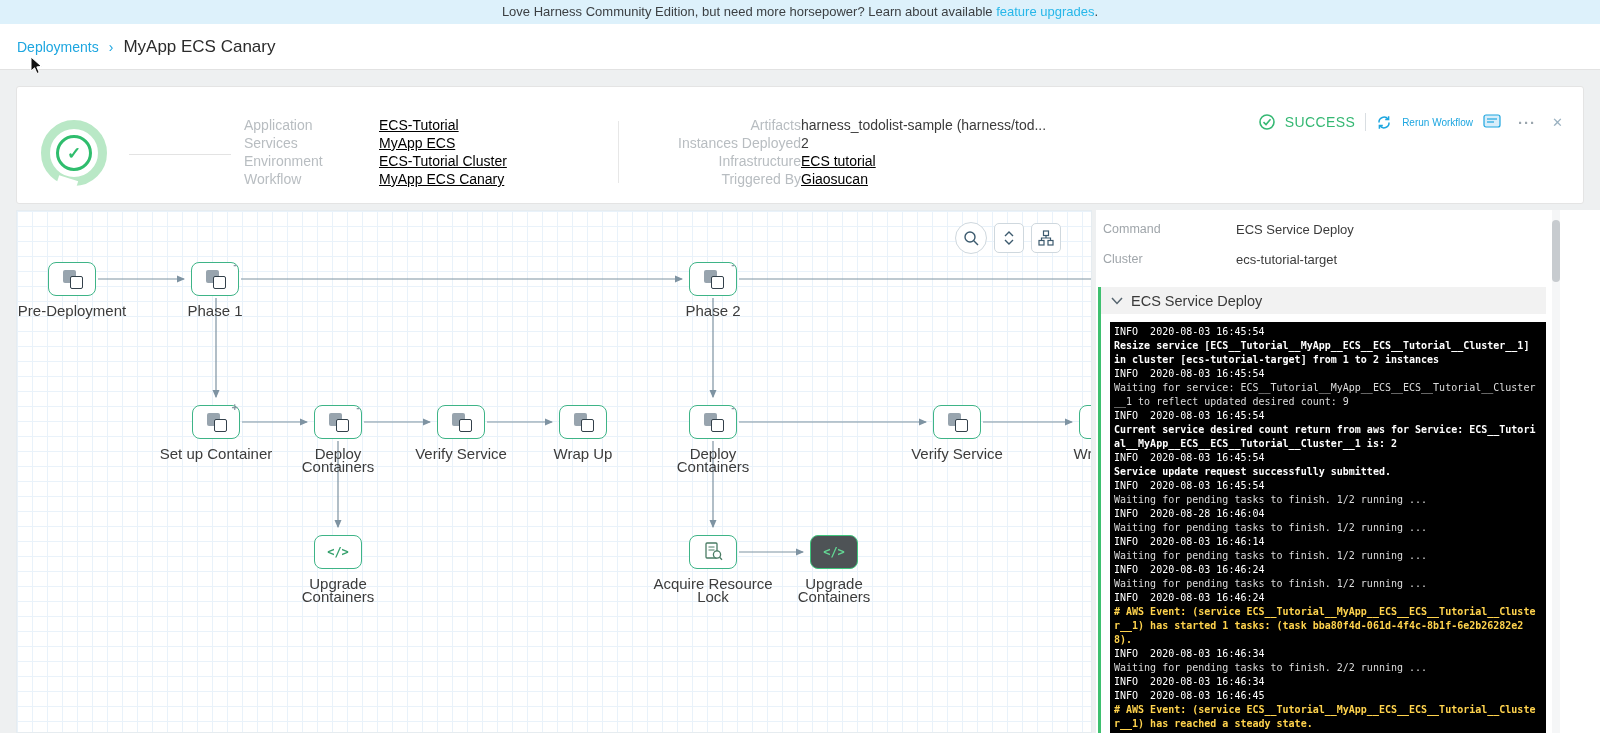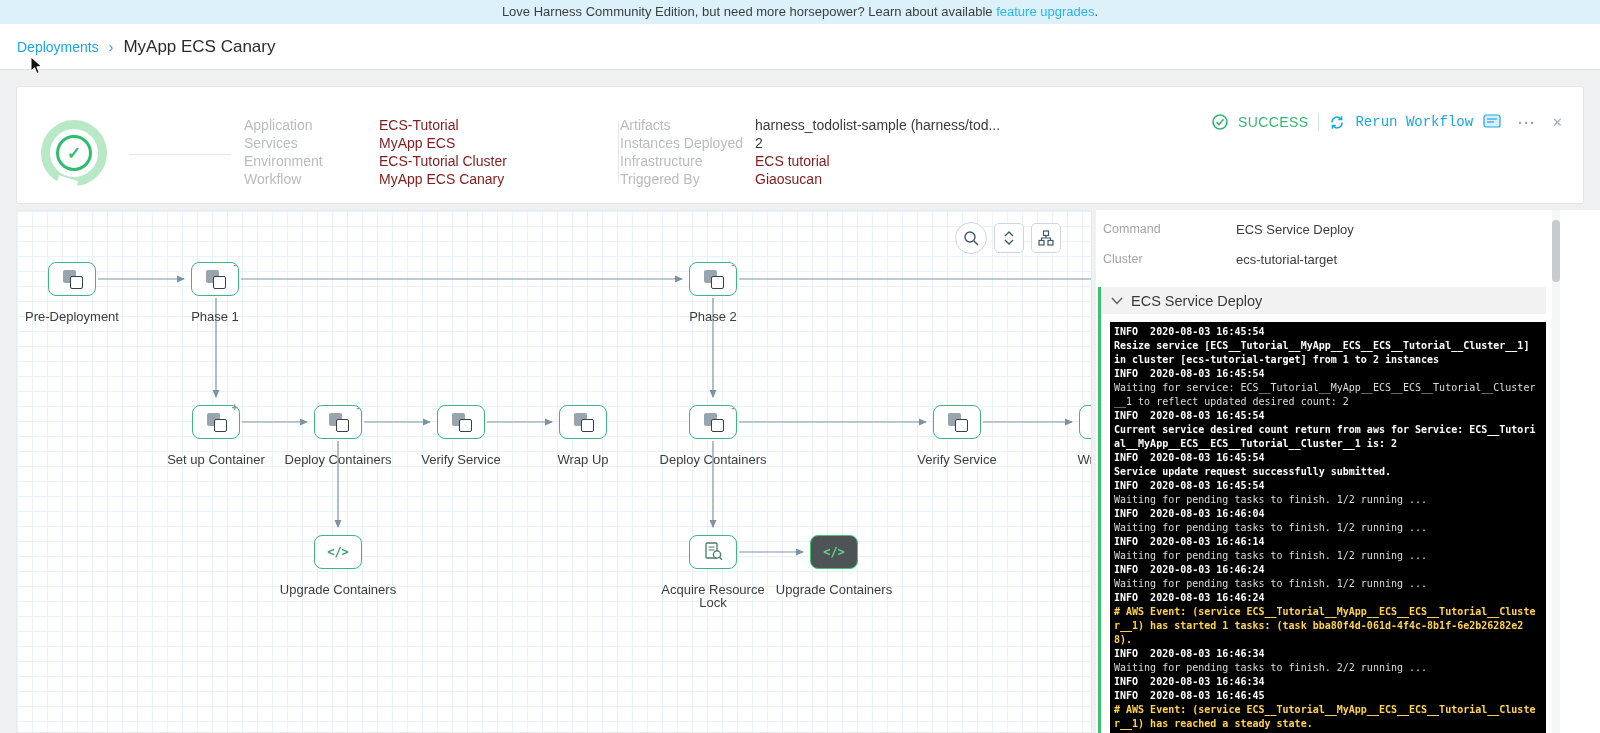--- a/index.html
+++ b/index.html
@@ -26,70 +26,70 @@
                   border:1px solid #e4e4e4; border-radius:3px; }
   .big-status { position:absolute; left:24px; top:33px; width:66px; height:66px; }
   .ring { width:66px; height:66px; border-radius:50%; border:9px solid #b9e8c6; }
   .ring-notch { position:absolute; left:16px; bottom:-3px; width:20px; height:11px; background:#fff; transform:rotate(18deg); }
   .ring-inner { position:absolute; left:15px; top:15px; width:36px; height:36px; border-radius:50%;
                 border:3px solid #2fbd6d; background:#fff; display:flex; align-items:center; justify-content:center; }
   .ring-check { color:#2fbd6d; font-weight:bold; font-size:17px; }
   .icon-connector { position:absolute; left:112px; top:67px; width:102px; height:1px; background:#e3e3e3; }
   .fields { position:absolute; top:32px; }
   .fields-left  { left:227px; }
-  .fields-right { left:603px; }
+  .fields-right { left:649px;text-align:right; }
   .field-row { display:flex; margin-bottom:5px; font-size:14px; line-height:13px; }
   .field-label { width:135px; color:#b8bdc1; }
   .field-value { color:#3b3b3b; }
-  .field-value.link { color:#7f1d1d; cursor:pointer; }
+  .field-value.link { color:#000000; cursor:pointer;text-decoration:underline; }
   .vdiv { position:absolute; left:601px; top:34px; width:1px; height:62px; background:#e7e7e7; }
   .card-actions { position:absolute; right:20px; top:26px; display:flex; align-items:center; gap:10px; }
   .status-label { color:#35b873; font-size:14px; letter-spacing:.4px; }
   .act-div { width:1px; height:18px; background:#d9dee2; }
-  .rerun-label { color:#1da6e0; font-size:14px; cursor:pointer;font-family:Liberation Mono, monospace; }
+  .rerun-label { color:#1da6e0; font-size:10px; cursor:pointer; }
   .more-glyph { color:#9aa5ad; font-size:15px; font-weight:bold; letter-spacing:1px; cursor:pointer; margin-left:6px; }
   .close-glyph { color:#9ab1c0; font-size:13px; cursor:pointer; margin-left:6px; }
 
   
   .graph { position:absolute; left:16px; top:210px; width:1076px; height:523px; background:#fff; overflow:hidden;
            background-image: linear-gradient(#e9f2fa 1px, transparent 1px),
                              linear-gradient(90deg, #e9f2fa 1px, transparent 1px);
            background-size:15px 15px; border:1px solid #e6ecf0; }
   #edges { position:absolute; left:0; top:0; }
   #nodes { position:absolute; left:0; top:0; width:100%; height:100%; }
   .gnode { position:absolute; width:120px; text-align:center; }
   .nbox { width:48px; height:34px; margin:0 auto; background:#fff; border:1.5px solid #3eb487;
           border-radius:8px; position:relative; cursor:pointer; }
   .gnode.selected .nbox { background:#4e5356; border-color:#3ec57c; }
   .sq-back  { position:absolute; left:14px; top:7px;  width:13px; height:13px; background:#98a4ae; border-radius:2px; }
   .sq-front { position:absolute; left:21px; top:13px; width:13px; height:13px; background:#fff; border:1.5px solid #33404a; border-radius:2px; }
   .code-glyph { position:absolute; left:0; right:0; top:9px; font-family:"DejaVu Sans Mono", monospace;
                 font-size:12px; font-weight:bold; color:#35a06c; }
   .gnode.selected .code-glyph { color:#63d894; }
   .nbadge { position:absolute; top:-4px; right:1px; font-size:11px; font-weight:bold; color:#8a99a4; line-height:10px; }
-  .nlabel { margin-top:14px; font-size:13px; color:#3c3c3c; line-height:13px; }
+  .nlabel { margin-top:8px; font-size:15px; color:#3c3c3c; line-height:13px; }
   .graph-tools { position:absolute; top:11px; left:938px; display:flex; gap:7px; align-items:center; }
   .gt-circle { width:32px; height:32px; border-radius:50%; border:1px solid #cfd8de; background:#fff; cursor:pointer;
                display:flex; align-items:center; justify-content:center; }
   .gt-sq { width:30px; height:30px; border-radius:5px; border:1px solid #cfd8de; background:#fff; cursor:pointer;
            display:flex; align-items:center; justify-content:center; }
 
   
   .panel { position:absolute; left:1096px; top:210px; width:540px; height:523px; background:#fff; }
   .panel-kv { padding:12px 0 0 7px; }
   .kv-row { display:flex; margin-bottom:15px; }
   .kv-label { width:133px; color:#a0a6ab; font-size:12.5px; }
   .kv-value { color:#3b3b3b; font-size:13px; }
   .panel-section { position:absolute; left:2px; top:77px; bottom:0; width:448px; border-left:3px solid #3ec06f; }
   .section-header { height:27px; background:#f2f2f2; display:flex; align-items:center; gap:8px;
                     padding-left:10px; font-size:14.5px; color:#3a3a3a; cursor:pointer; }
   .console { margin:8px 0 0 9px; width:436px; height:411px; background:#000; padding:3px 6px 0 4px;
              overflow:hidden; font-family:"DejaVu Sans Mono", monospace; font-size:10px; line-height:14px; cursor:text; }
   .log-line { white-space:pre-wrap; word-break:break-all; color:#dcdcdc; }
-  .log-head { color:#ffffff; font-weight:bold; }
+  .log-head { color:#ffffff; font-weight:normal; }
   .log-msgb { color:#ffffff; font-weight:bold; }
   .log-aws  { color:#ffd34d; font-weight:bold; }
   .panel-scrollbar { position:absolute; left:456px; top:0; width:8px; height:523px; background:#f5f6f7; }
   .panel-scrollbar .thumb { margin-top:10px; width:8px; height:62px; background:#c7cbcf; border-radius:4px; }
 </style>
 </head>
 <body>
 
 <div class="page">
 
@@ -336,28 +336,28 @@
       <div class="section-header">
         <svg width="12" height="8" viewBox="0 0 12 8">
           <path d="M1 1 L6 6.5 L11 1" fill="none" stroke="#56656f" stroke-width="1.5"></path>
         </svg>
         <span>ECS Service Deploy</span>
       </div>
       <div class="console" id="console-body">
           <div class="log-line log-head">INFO  2020-08-03 16:45:54</div>
           <div class="log-line log-msgb">Resize service [ECS__Tutorial__MyApp__ECS__ECS__Tutorial__Cluster__1] in cluster [ecs-tutorial-target] from 1 to 2 instances</div>
           <div class="log-line log-head">INFO  2020-08-03 16:45:54</div>
-          <div class="log-line log-msg">Waiting for service: ECS__Tutorial__MyApp__ECS__ECS__Tutorial__Cluster__1 to reflect updated desired count: 2</div>
+          <div class="log-line log-msg">Waiting for service: ECS__Tutorial__MyApp__ECS__ECS__Tutorial__Cluster__1 to reflect updated desired count: 9</div>
           <div class="log-line log-head">INFO  2020-08-03 16:45:54</div>
           <div class="log-line log-msgb">Current service desired count return from aws for Service: ECS__Tutorial__MyApp__ECS__ECS__Tutorial__Cluster__1 is: 2</div>
           <div class="log-line log-head">INFO  2020-08-03 16:45:54</div>
           <div class="log-line log-msgb">Service update request successfully submitted.</div>
           <div class="log-line log-head">INFO  2020-08-03 16:45:54</div>
           <div class="log-line log-msg">Waiting for pending tasks to finish. 1/2 running ...</div>
-          <div class="log-line log-head">INFO  2020-08-03 16:46:04</div>
+          <div class="log-line log-head">INFO  2020-08-28 16:46:04</div>
           <div class="log-line log-msg">Waiting for pending tasks to finish. 1/2 running ...</div>
           <div class="log-line log-head">INFO  2020-08-03 16:46:14</div>
           <div class="log-line log-msg">Waiting for pending tasks to finish. 1/2 running ...</div>
           <div class="log-line log-head">INFO  2020-08-03 16:46:24</div>
           <div class="log-line log-msg">Waiting for pending tasks to finish. 1/2 running ...</div>
           <div class="log-line log-head">INFO  2020-08-03 16:46:24</div>
           <div class="log-line log-aws"># AWS Event: (service ECS__Tutorial__MyApp__ECS__ECS__Tutorial__Cluster__1) has started 1 tasks: (task bba80f4d-061d-4f4c-8b1f-6e2b26282e28).</div>
           <div class="log-line log-head">INFO  2020-08-03 16:46:34</div>
           <div class="log-line log-msg">Waiting for pending tasks to finish. 2/2 running ...</div>
           <div class="log-line log-head">INFO  2020-08-03 16:46:34</div>

